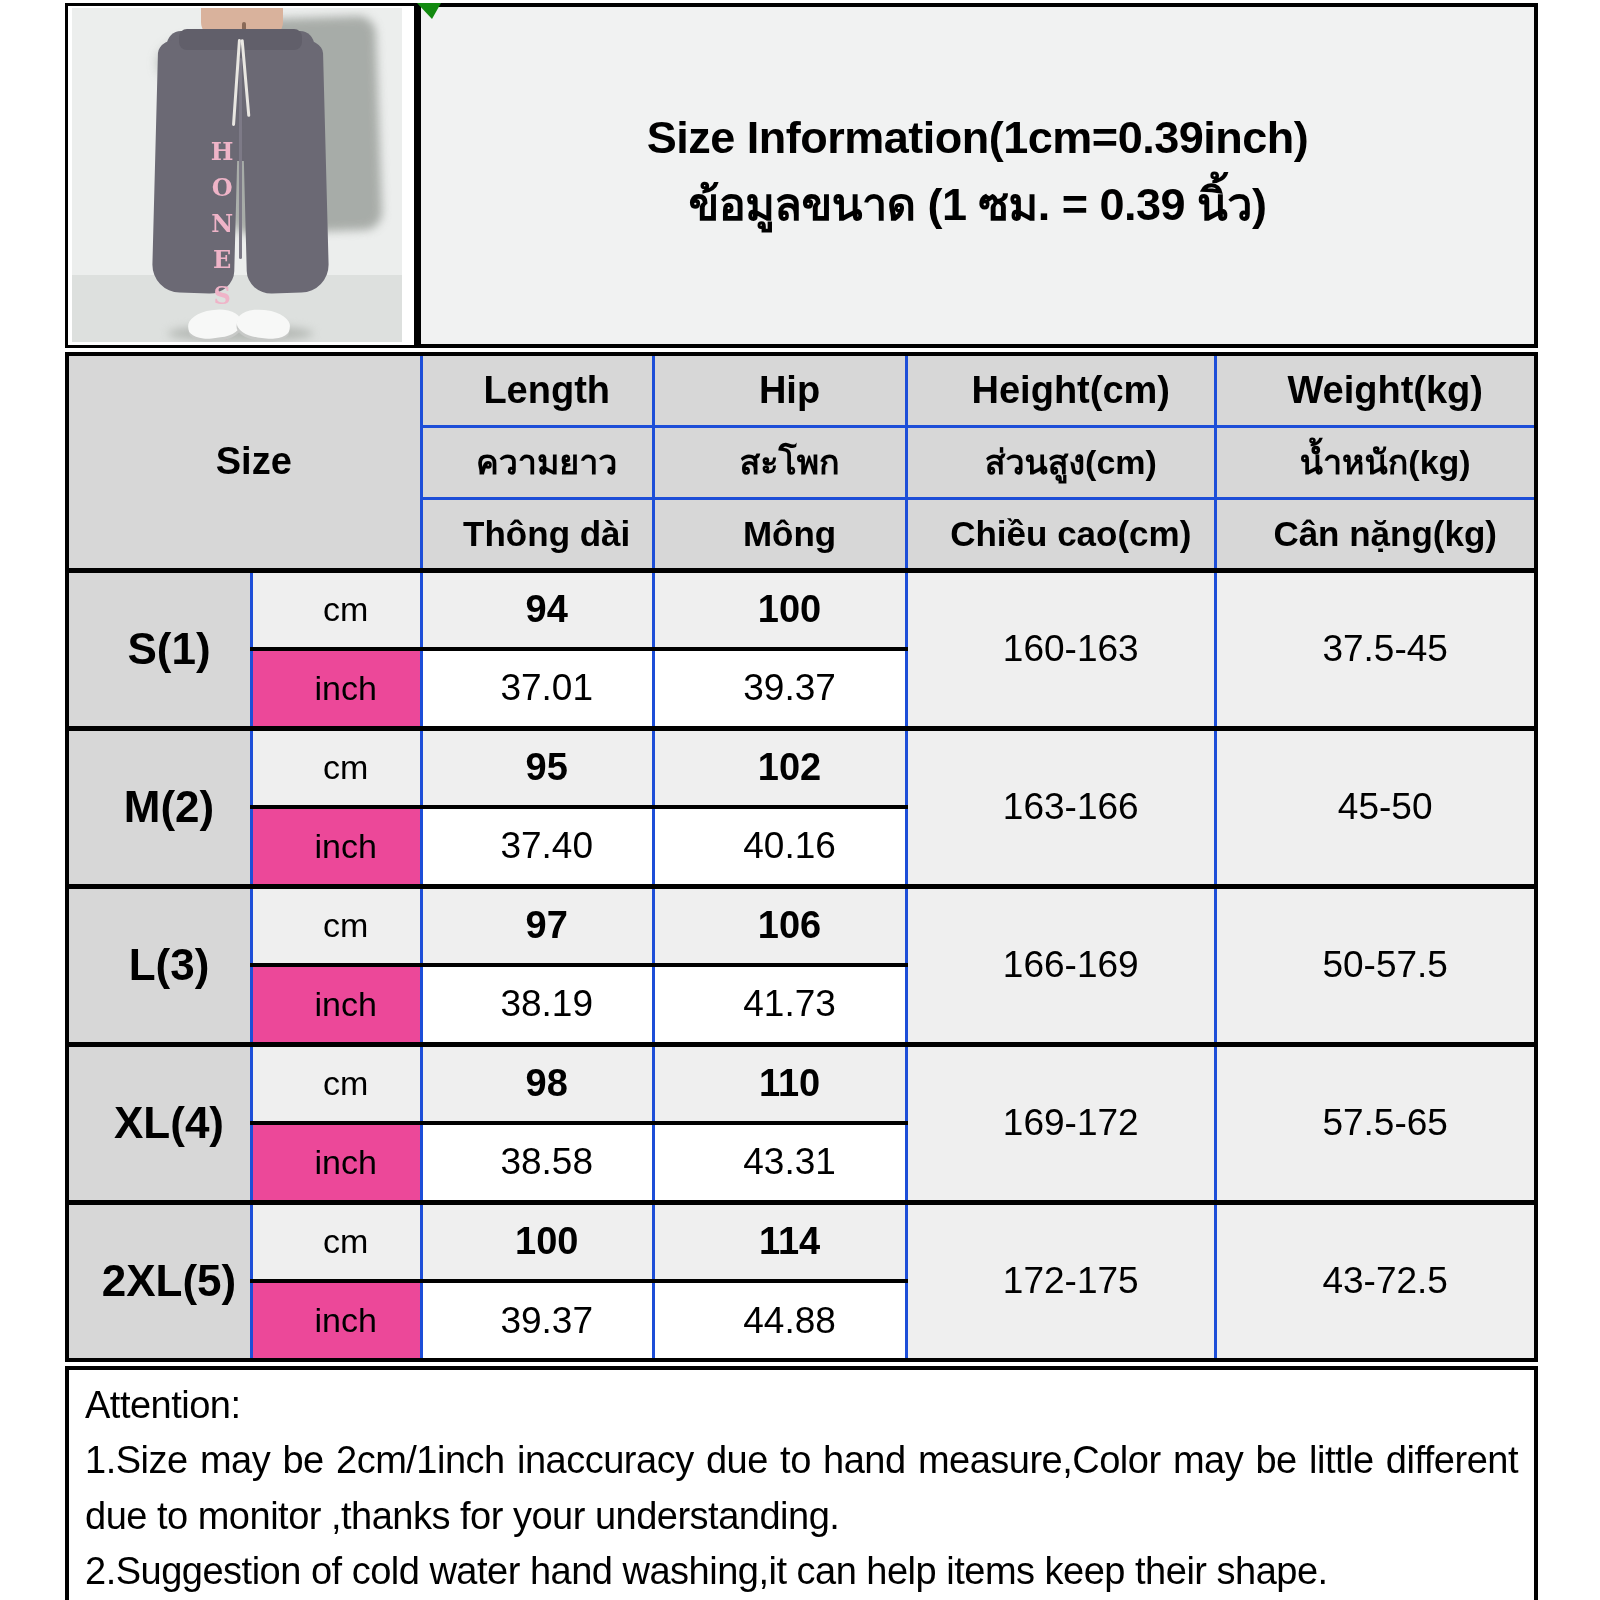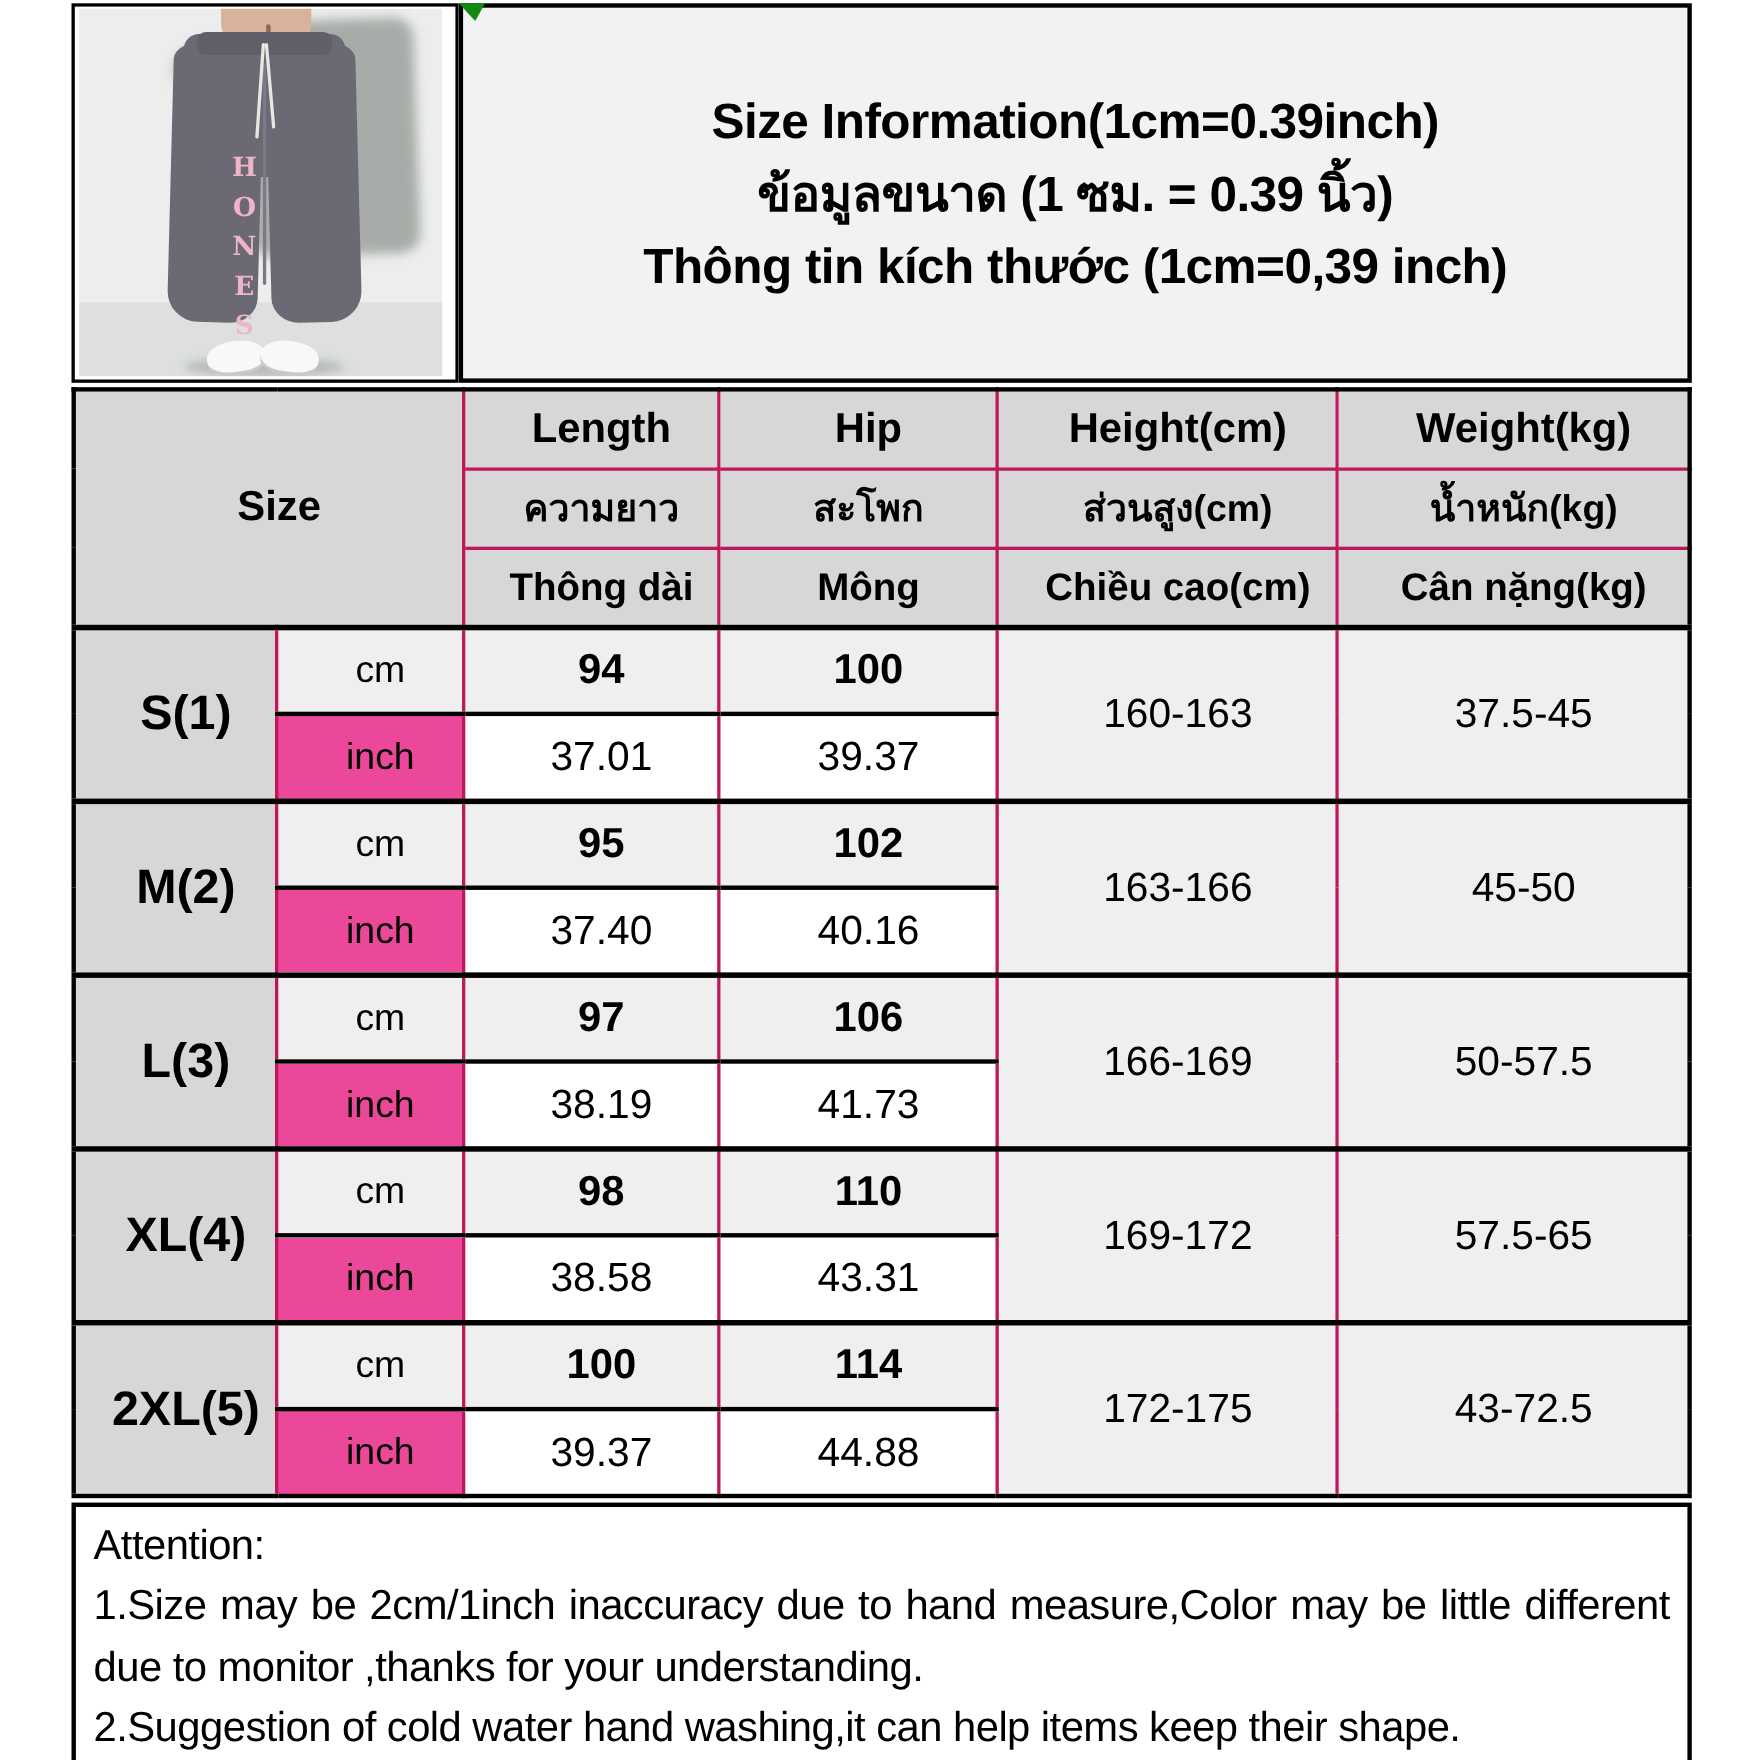--- a/index.html
+++ b/index.html
@@ -51,21 +51,21 @@
     display:flex; flex-direction:column; justify-content:center; align-items:center;
     gap:4px; }
   .green-corner { position:absolute; left:-4px; top:-4px; width:0; height:0;
     border-top:16px solid #128a10; border-right:9px solid transparent;
     border-left:15px solid transparent; }
   .t-line { font-weight:bold; font-size:45px; letter-spacing:-0.5px; }
 
   
   table.size-table { border-collapse:collapse; table-layout:fixed; width:100%;
     margin-top:4px; border:4px solid #000; text-align:center; }
-  table.size-table td { border:3px solid #be185d; overflow:hidden;padding-left:19px; }
+  table.size-table td { border:3px solid #1d4ed8; overflow:hidden;padding-left:19px; }
   thead tr { height:72px; }
   .size-head { font-size:64px; font-weight:bold; background:#d7d7d7; }
   .h-en td { font-size:38px; font-weight:bold; background:#d7d7d7; }
   .h-th td { font-size:34px; font-weight:bold; background:#d7d7d7; }
   .h-vi td { font-size:35px; font-weight:bold; background:#d7d7d7; }
   tbody { border-top:5px solid #000; }
   tbody tr { height:79px; }
   tr.cmrow > td { border-bottom:4px solid #000; }
   .rowlabel { background:#d7d7d7; font-weight:bold; font-size:44px; }
   .unit { background:#efefef; font-weight:normal; font-size:34px; }
@@ -107,21 +107,20 @@
           <div class="ground-shadow"></div>
           <div class="shoe l"></div>
           <div class="shoe r"></div>
         </div>
       </div>
 
       <div class="title-panel">
         <span class="green-corner"></span>
         <div class="t-line">Size Information(1cm=0.39inch)</div>
         <div class="t-line">ข้อมูลขนาด (1 ซม. = 0.39 นิ้ว)</div>
-        <div class="t-line">Thông tin kích thước (1cm=0,39 inch)</div>
       </div>
     </div>
 
     <table class="size-table">
       <colgroup>
         <col style="width:12.56%">
           <col style="width:11.54%">
           <col style="width:15.82%">
         <col style="width:17.24%">
           <col style="width:21.05%">

